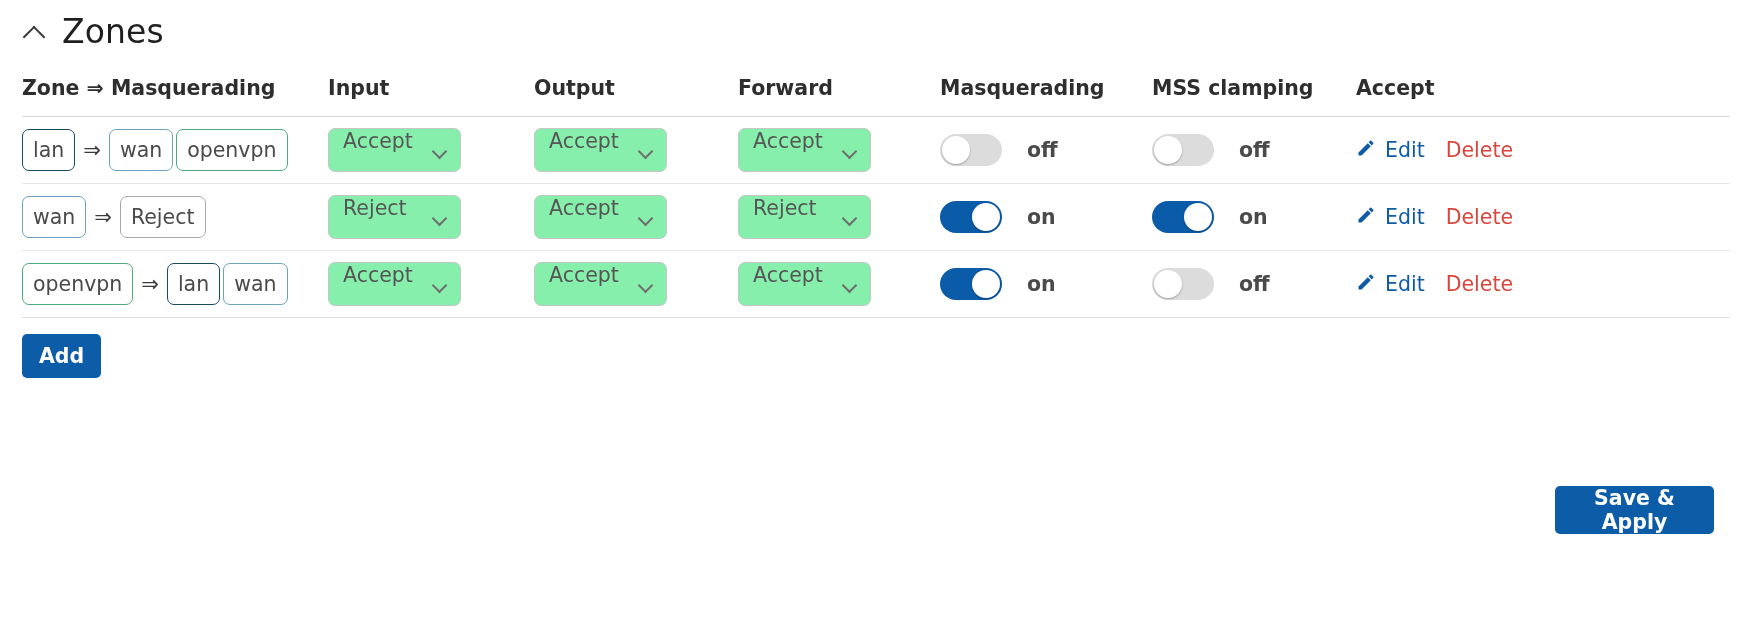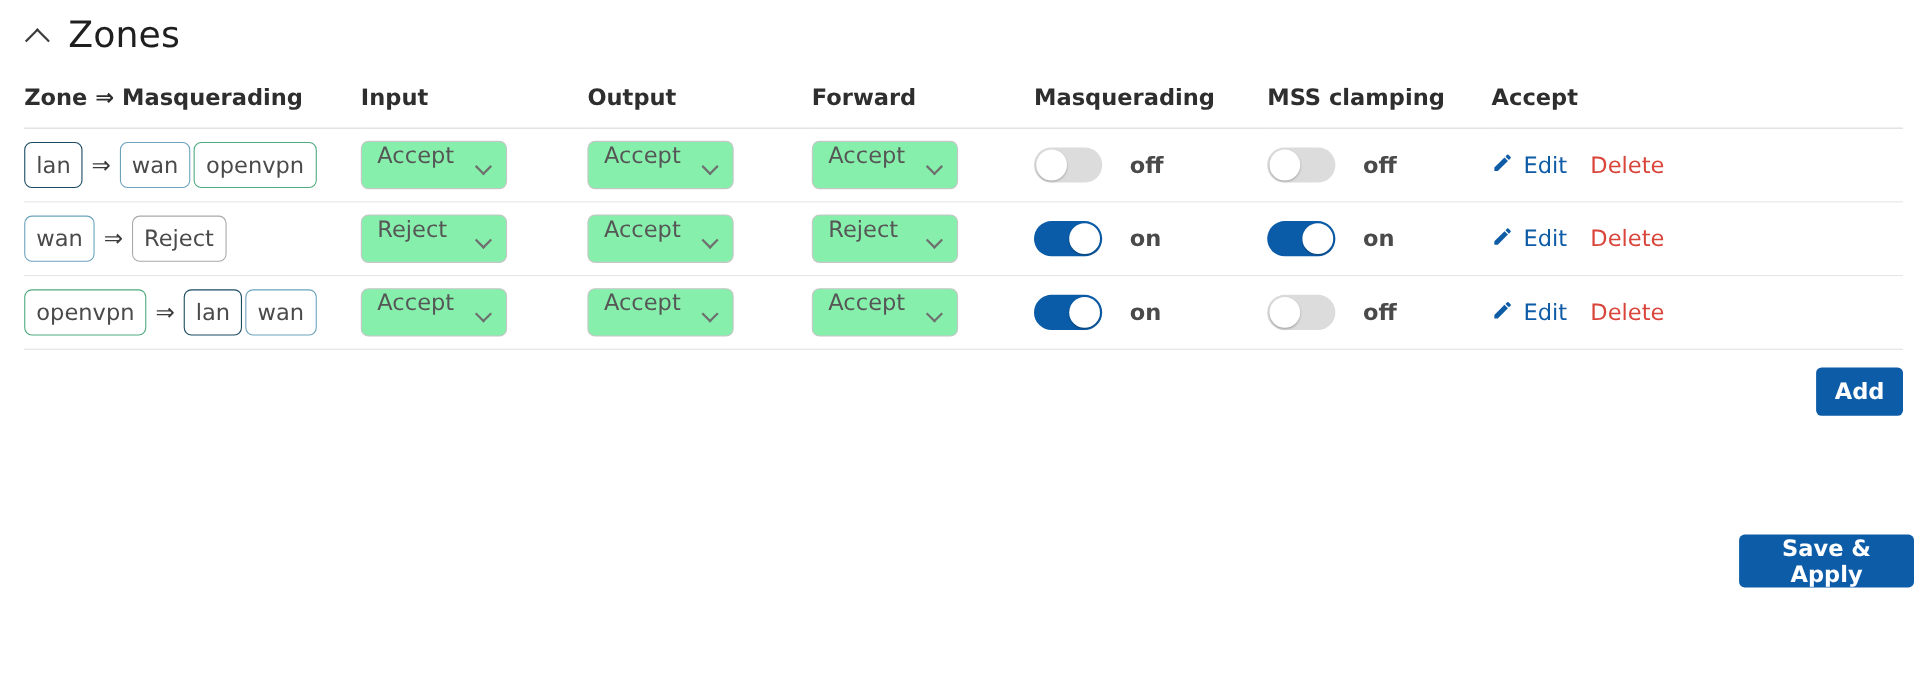--- a/index.html
+++ b/index.html
@@ -157,28 +157,28 @@
   .btn {
     display: inline-flex; align-items: center; justify-content: center;
     background: #0d5ca8;
     color: #ffffff;
     border: none; border-radius: 5px;
     font-family: "DejaVu Sans", sans-serif;
     font-weight: bold;
     cursor: pointer;
   }
   .add-row {
-    display: flex; justify-content: flex-end;
+    display: flex; justify-content: flex-start;
     width: 1708px;
     margin-top: 16px;
   }
   .btn-add { width: 79px; height: 44px; font-size: 20.5px; }
   .save-row {
     position: absolute;
-    right: 12px; bottom: 18px;
+    right: 38px; bottom: 18px;
   }
   .btn-save { width: 159px; height: 48px; font-size: 20.5px; }
 </style>
 </head>
 <body>
 
 <div class="page">
 
   <div class="section-header">
     <span class="chevron-up"></span>

